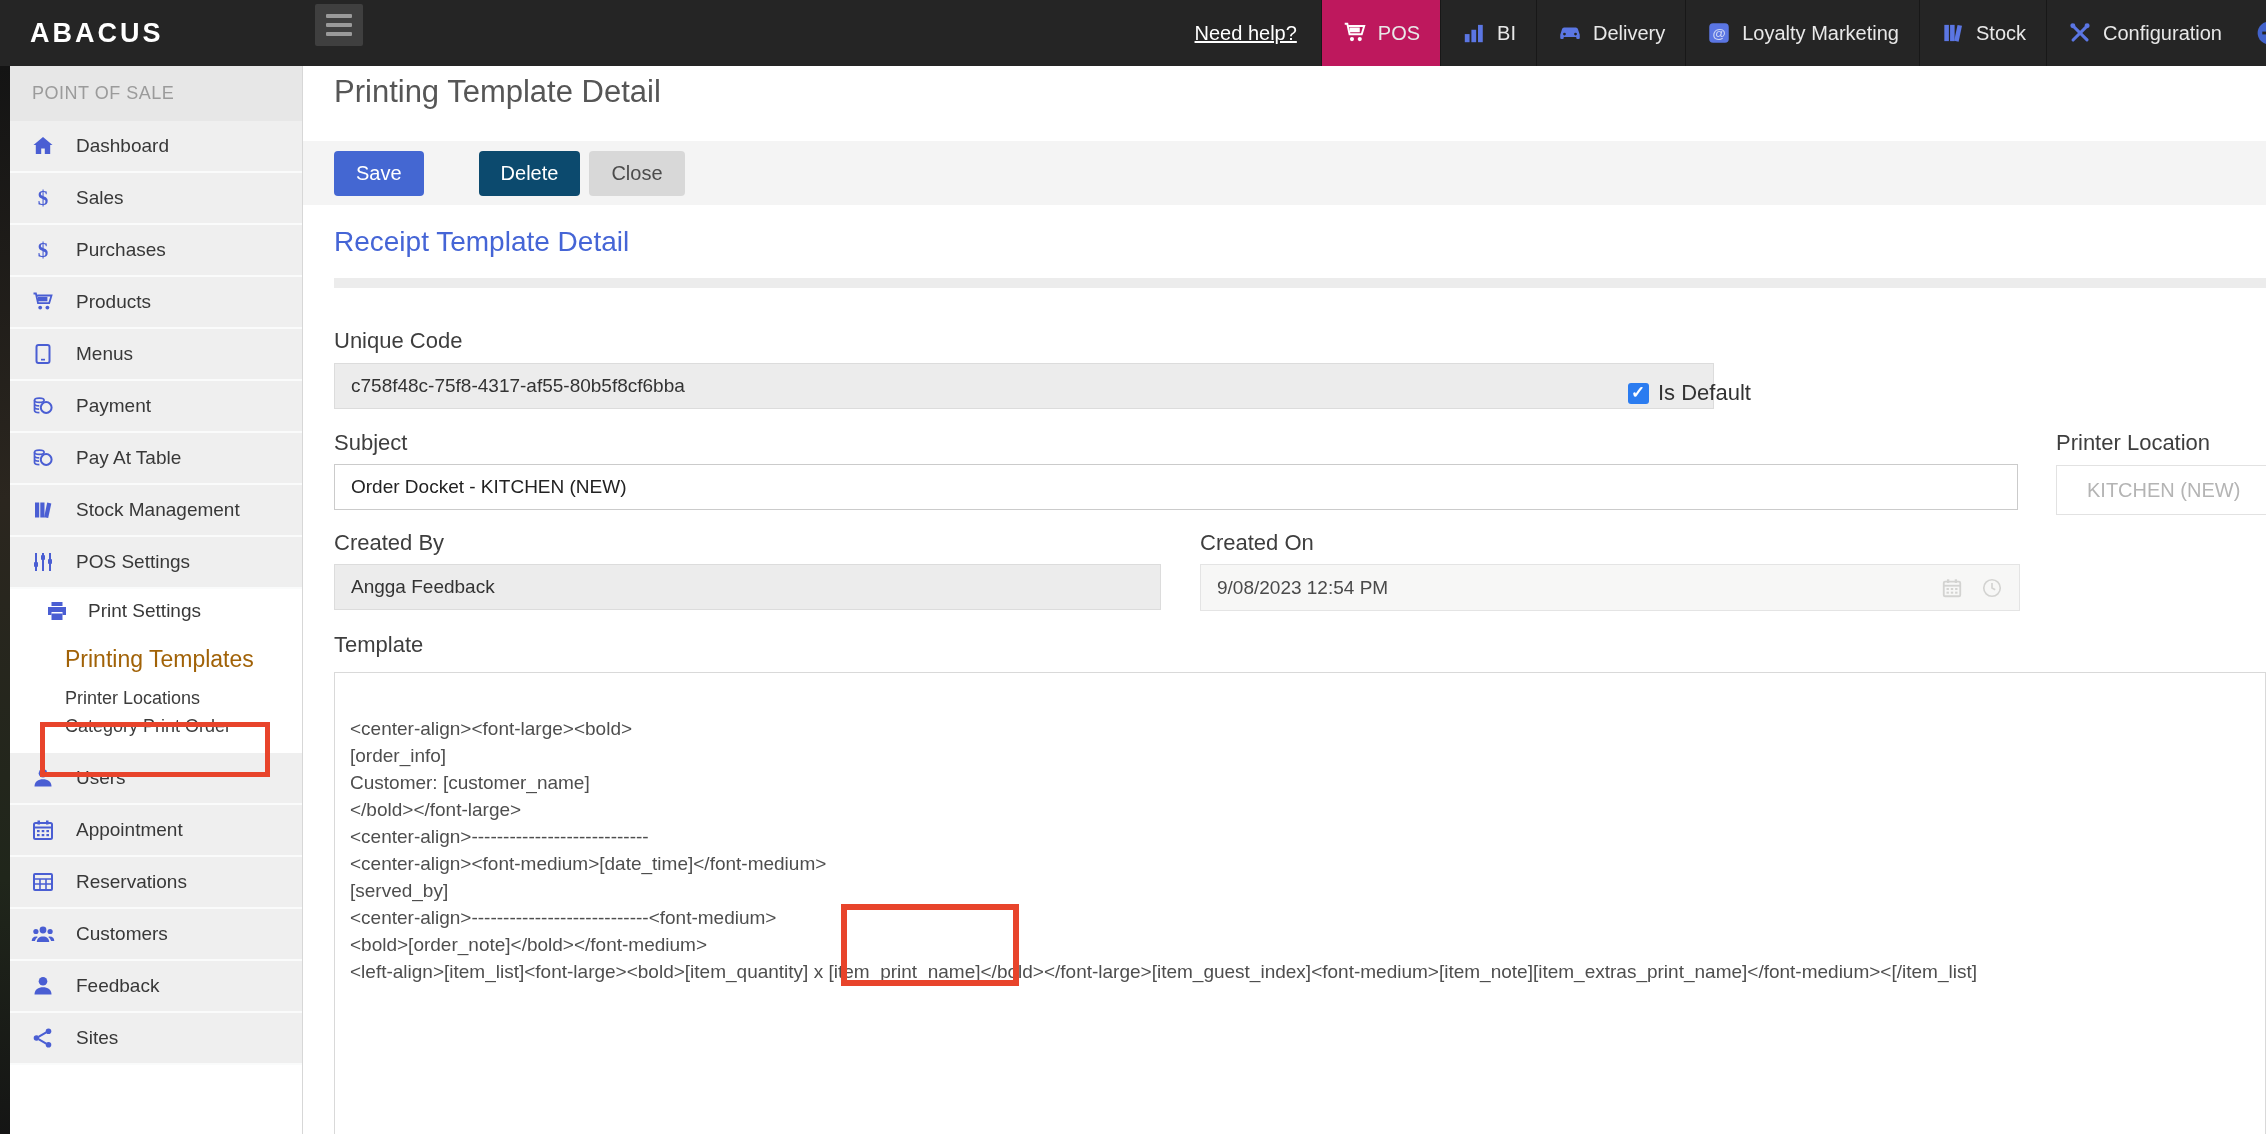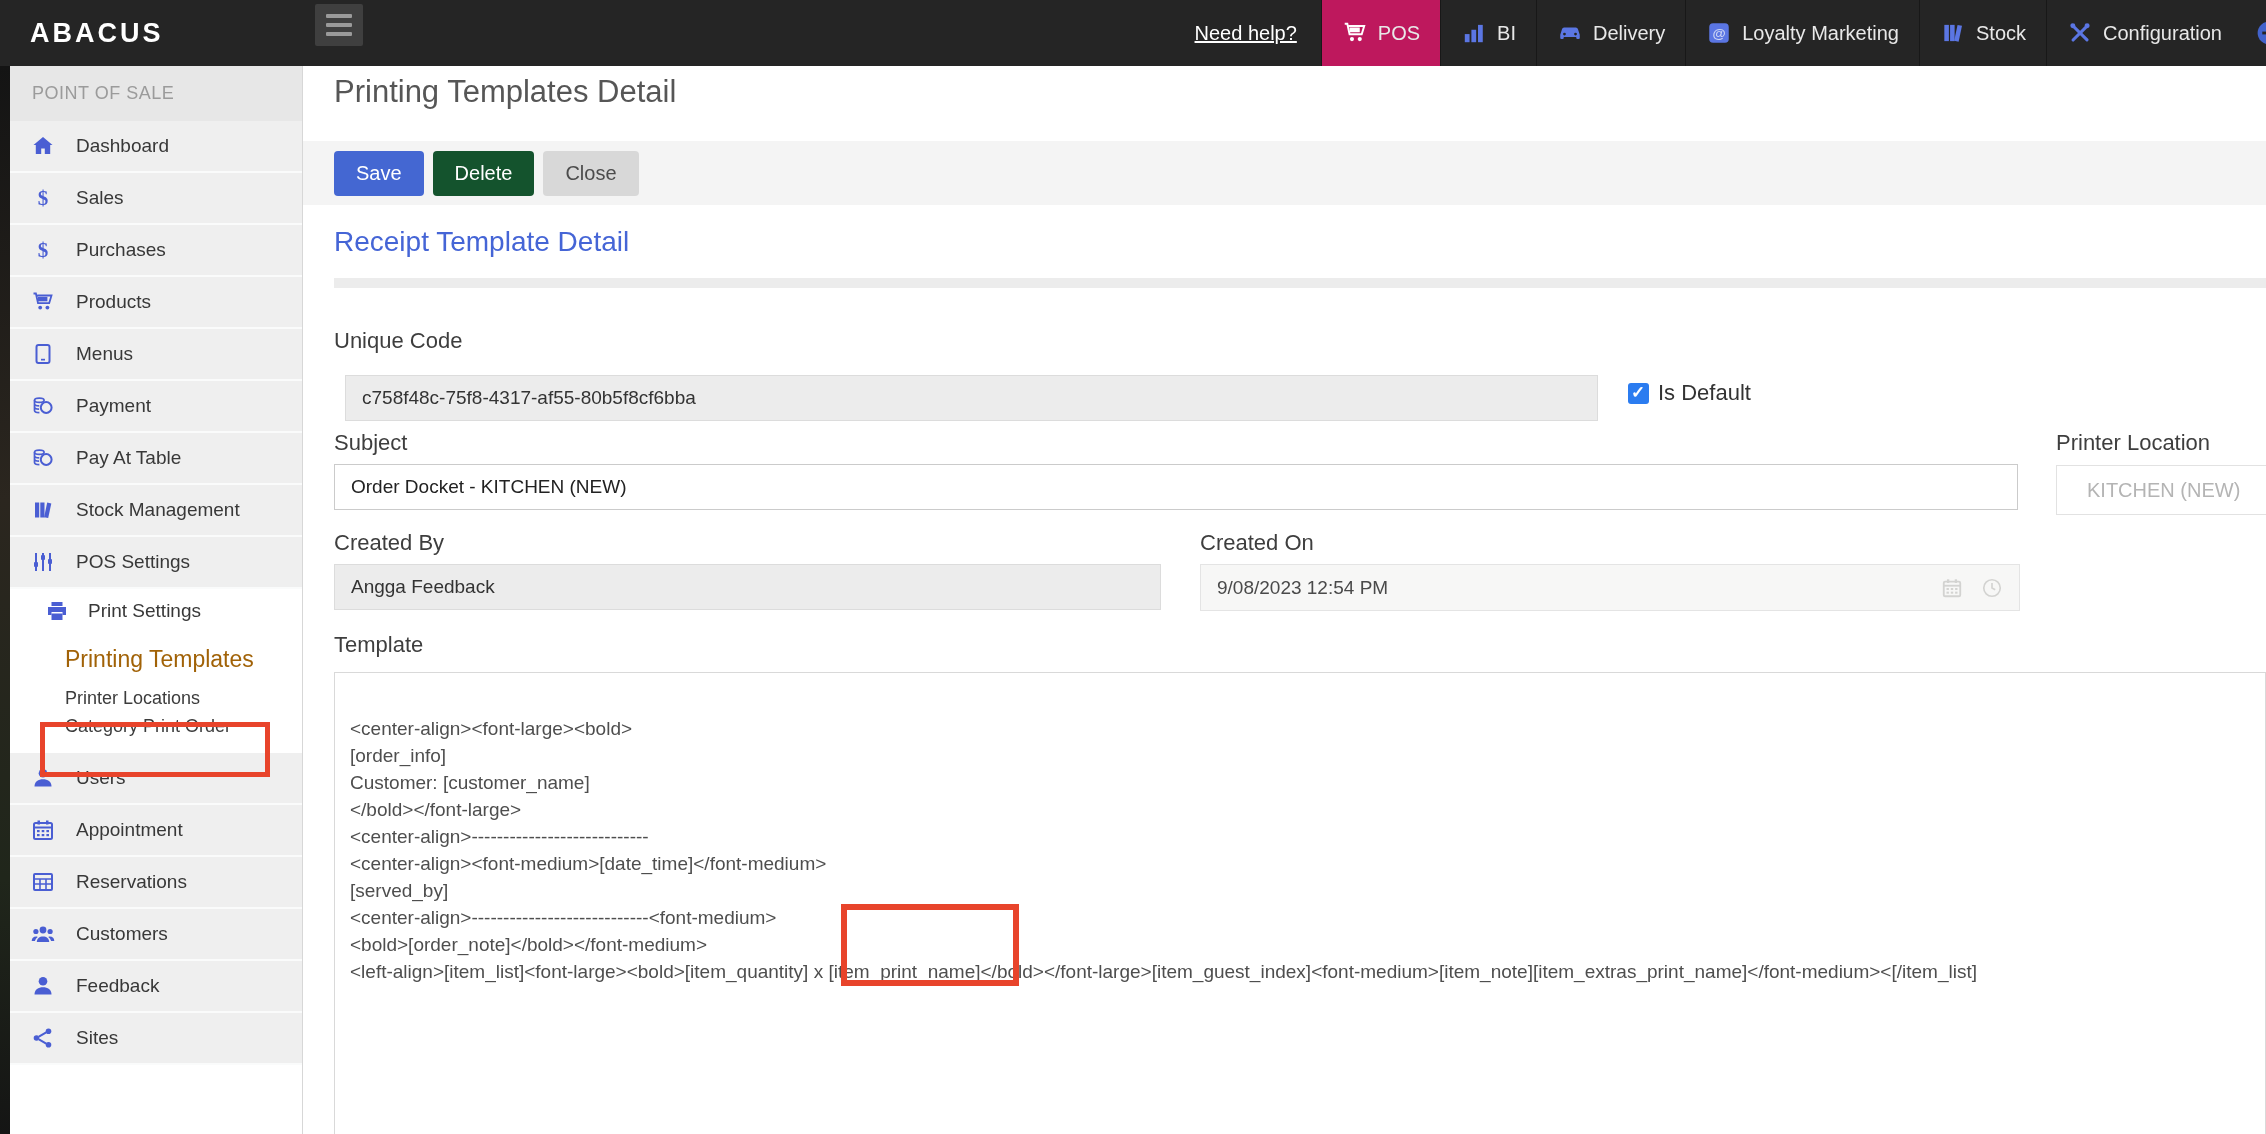--- a/index.html
+++ b/index.html
@@ -50,33 +50,33 @@
   .sub-item.s3 { height:30px; }
 
   
   .main { position:relative; flex:1; background:#fff; }
   .page-title { position:absolute; left:31px; top:8px; font-size:31px; font-weight:400; color:#565656; }
   .toolbar { position:absolute; left:0; right:0; top:75px; height:64px; background:#f4f4f4;
              display:flex; align-items:center; padding-left:31px; gap:9px; }
   .btn { height:45px; padding:0 22px; border:none; border-radius:4px; font-size:20px;
          font-family:inherit; cursor:pointer; }
   .btn-save { background:#4467d2; color:#fff; }
-  .btn-delete { background:#14532d; color:#fff; }
+  .btn-delete { background:#0c4a6e; color:#fff;margin-left:46px; }
   .btn-close { background:#d8d8d8; color:#4c4c4c; }
 
   .section-h { position:absolute; left:31px; top:160px; font-size:28px; font-weight:400; color:#4565d6; }
   .divider { position:absolute; left:31px; right:0; top:212px; height:10px; background:#ececec; }
 
   .f-label { position:absolute; font-size:22px; color:#3e3e3e; }
   .f-input { position:absolute; display:flex; align-items:center; font-size:19px;
              padding:0 16px; border:1px solid #cbcbcb; background:#fff; color:#222; }
   .f-input.disabled { background:#ececec; border-color:#dcdcdc; color:#333; }
 
   .lbl-uc { left:31px; top:262px; }
-  .inp-uc { left:42px; top:297px; width:1253px; height:46px;margin-top:12px; }
+  .inp-uc { left:31px; top:297px; width:1380px; height:46px; }
 
   .chk-row { position:absolute; left:1325px; top:314px; display:flex; align-items:center; gap:9px; cursor:pointer; }
   .chk-box { width:21px; height:21px; background:#2b7cf0; border-radius:3px; position:relative; }
   .chk-box.checked::after { content:"\2713"; position:absolute; left:3px; top:-1px; color:#fff;
                             font-size:17px; font-weight:bold; }
   .chk-lbl { font-size:22px; color:#333; }
 
   .lbl-subj { left:31px; top:364px; }
   .inp-subj { left:31px; top:398px; width:1684px; height:46px; }
 
@@ -365,21 +365,21 @@
               <circle cx="17.5" cy="18.8" r="2.8"></circle>
               <path stroke="currentColor" stroke-width="2" d="M7.9 10.7l7.3-4.4M7.9 13.3l7.3 4.4"></path>
             </svg>
           </span>
         <span class="lbl">Sites</span>
       </div>
     </div>
   </aside>
 
   <main class="main">
-    <h1 class="page-title">Printing Templates Detail</h1>
+    <h1 class="page-title">Printing Template Detail</h1>
 
     <div class="toolbar">
       <button class="btn btn-save">Save</button>
       <button class="btn btn-delete">Delete</button>
       <button class="btn btn-close">Close</button>
     </div>
 
     <h2 class="section-h">Receipt Template Detail</h2>
     <div class="divider"></div>
 

